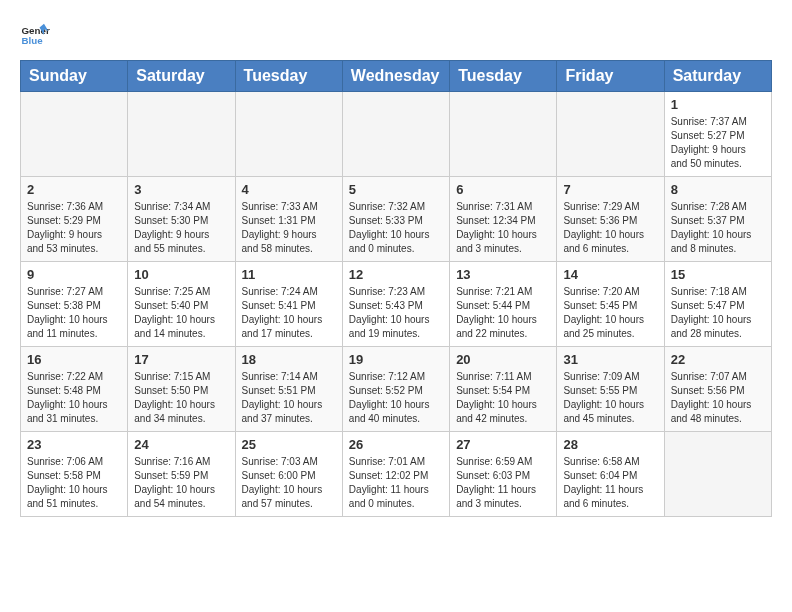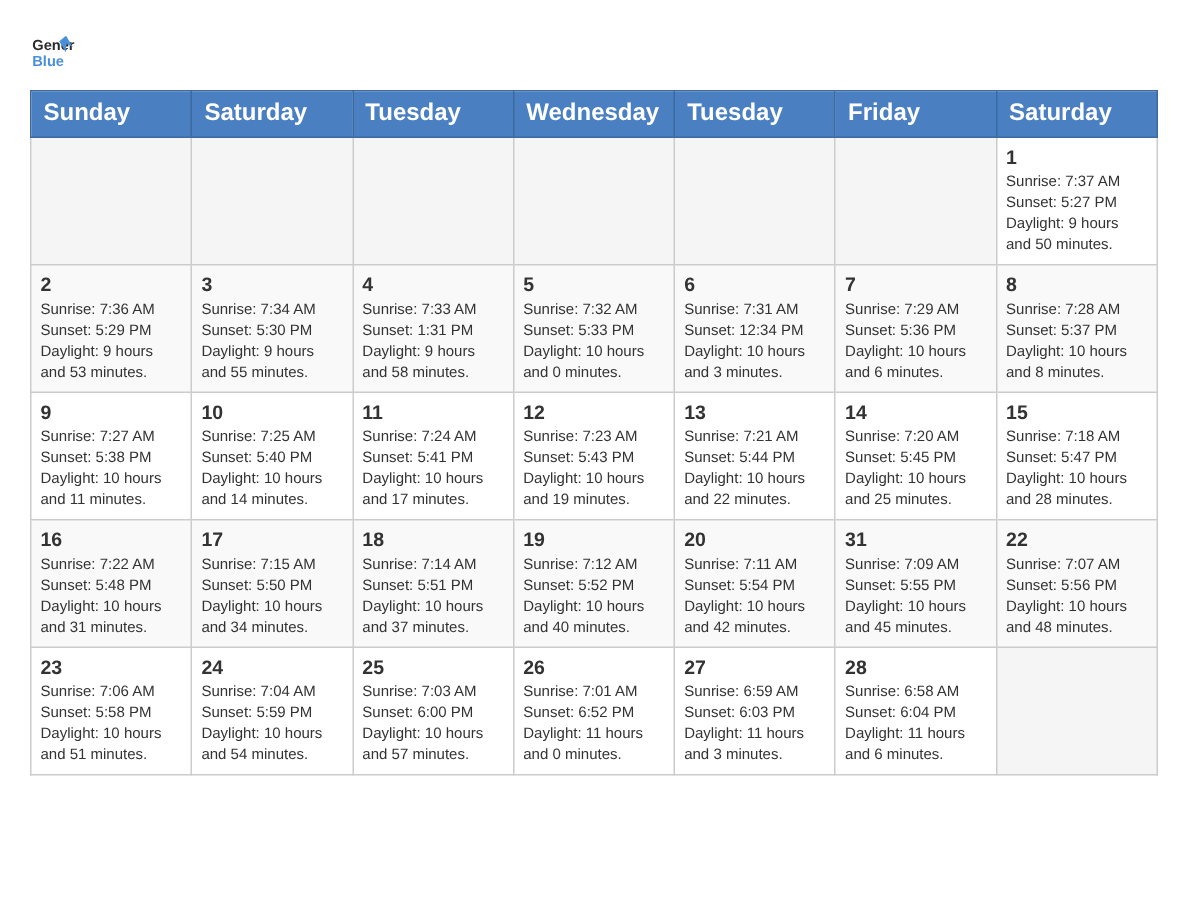--- a/index.html
+++ b/index.html
@@ -260,34 +260,34 @@
       </tr>
       <tr>
         <td>
           <span class="day-number">23</span>
           <div class="day-info">Sunrise: 7:06 AM
 Sunset: 5:58 PM
 Daylight: 10 hours and 51 minutes.</div>
         </td>
         <td>
           <span class="day-number">24</span>
-          <div class="day-info">Sunrise: 7:04 AM
+          <div class="day-info">Sunrise: 7:16 AM
 Sunset: 5:59 PM
 Daylight: 10 hours and 54 minutes.</div>
         </td>
         <td>
           <span class="day-number">25</span>
           <div class="day-info">Sunrise: 7:03 AM
 Sunset: 6:00 PM
 Daylight: 10 hours and 57 minutes.</div>
         </td>
         <td>
           <span class="day-number">26</span>
           <div class="day-info">Sunrise: 7:01 AM
-Sunset: 6:52 PM
+Sunset: 12:02 PM
 Daylight: 11 hours and 0 minutes.</div>
         </td>
         <td>
           <span class="day-number">27</span>
           <div class="day-info">Sunrise: 6:59 AM
 Sunset: 6:03 PM
 Daylight: 11 hours and 3 minutes.</div>
         </td>
         <td>
           <span class="day-number">28</span>

